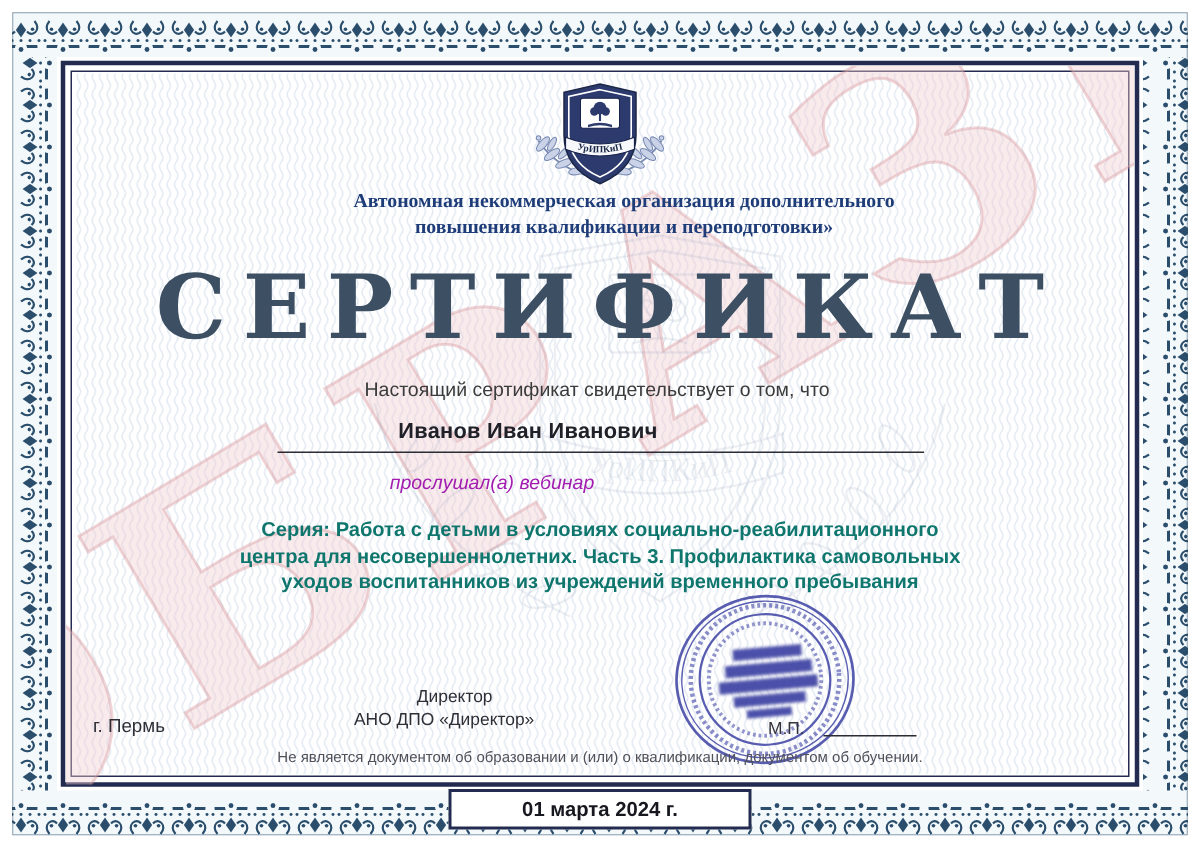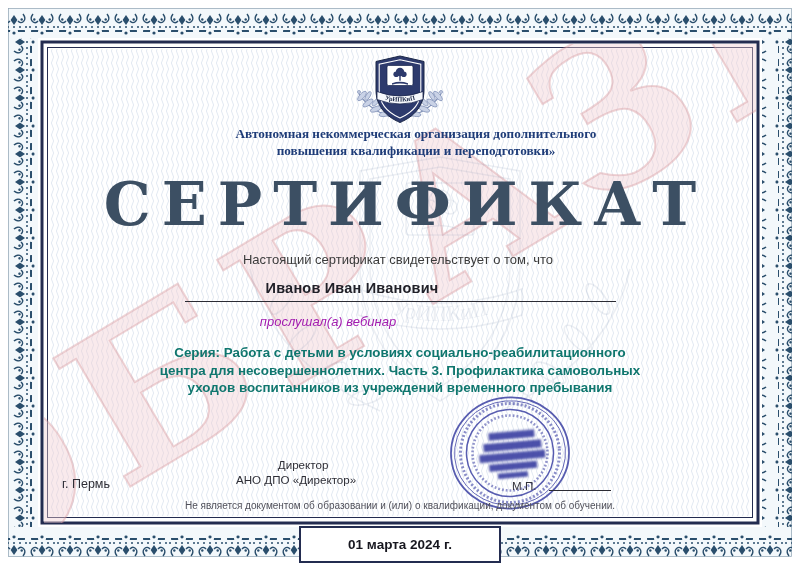--- a/index.html
+++ b/index.html
@@ -32,21 +32,21 @@
     font-weight:700;font-size:13.4px;line-height:17.6px;color:#0f766e;}
   .stamp{position:absolute;left:446px;top:394px;width:128px;height:118px;z-index:2;}
   .director{position:absolute;left:236px;top:458px;z-index:3;font-size:11.6px;line-height:14.5px;color:#2e2e36;}
   .director .ln1{display:block;padding-left:14px;text-align:center;}
   .city{position:absolute;left:62px;top:477px;z-index:3;font-size:12.5px;color:#2e2e36;}
   .mp{position:absolute;left:512px;top:479px;z-index:5;font-size:11.6px;color:#33333b;}
   .mp-line{position:absolute;left:549px;top:466px;width:62px;height:24px;z-index:5;
     border-bottom:1.3px solid #2b2b33;}
   .disclaimer{position:absolute;left:50px;top:500px;width:700px;text-align:center;z-index:3;
     font-size:10px;color:#50505a;}
-  .datebox{position:absolute;left:299px;top:526px;width:202px;height:37px;z-index:6;
+  .datebox{position:absolute;left:299px;top:526px;width:202px;height:27px;z-index:6;
     background:#ffffff;border:2px solid #232c50;box-sizing:border-box;
     display:flex;align-items:center;justify-content:center;}
   .datebox span{font-weight:700;font-size:13.5px;color:#17171f;}
 </style>
 </head>
 <body>
 
 <div class="page">
 
   <svg class="bg" viewBox="0 0 800 565" xmlns="http://www.w3.org/2000/svg">

